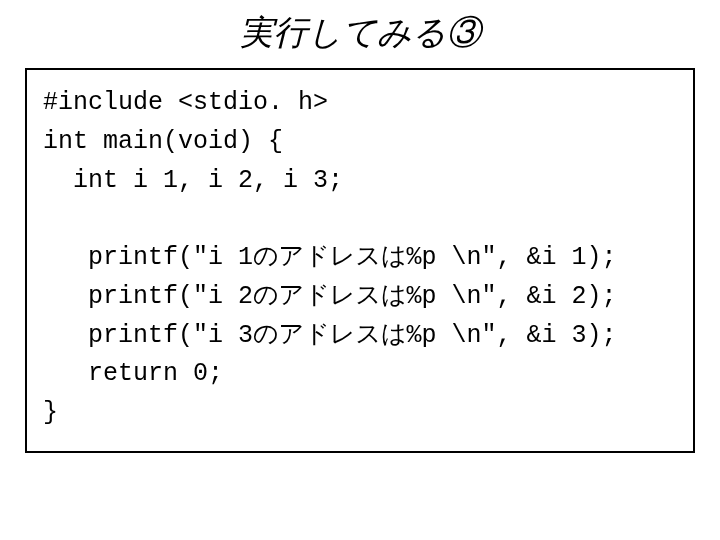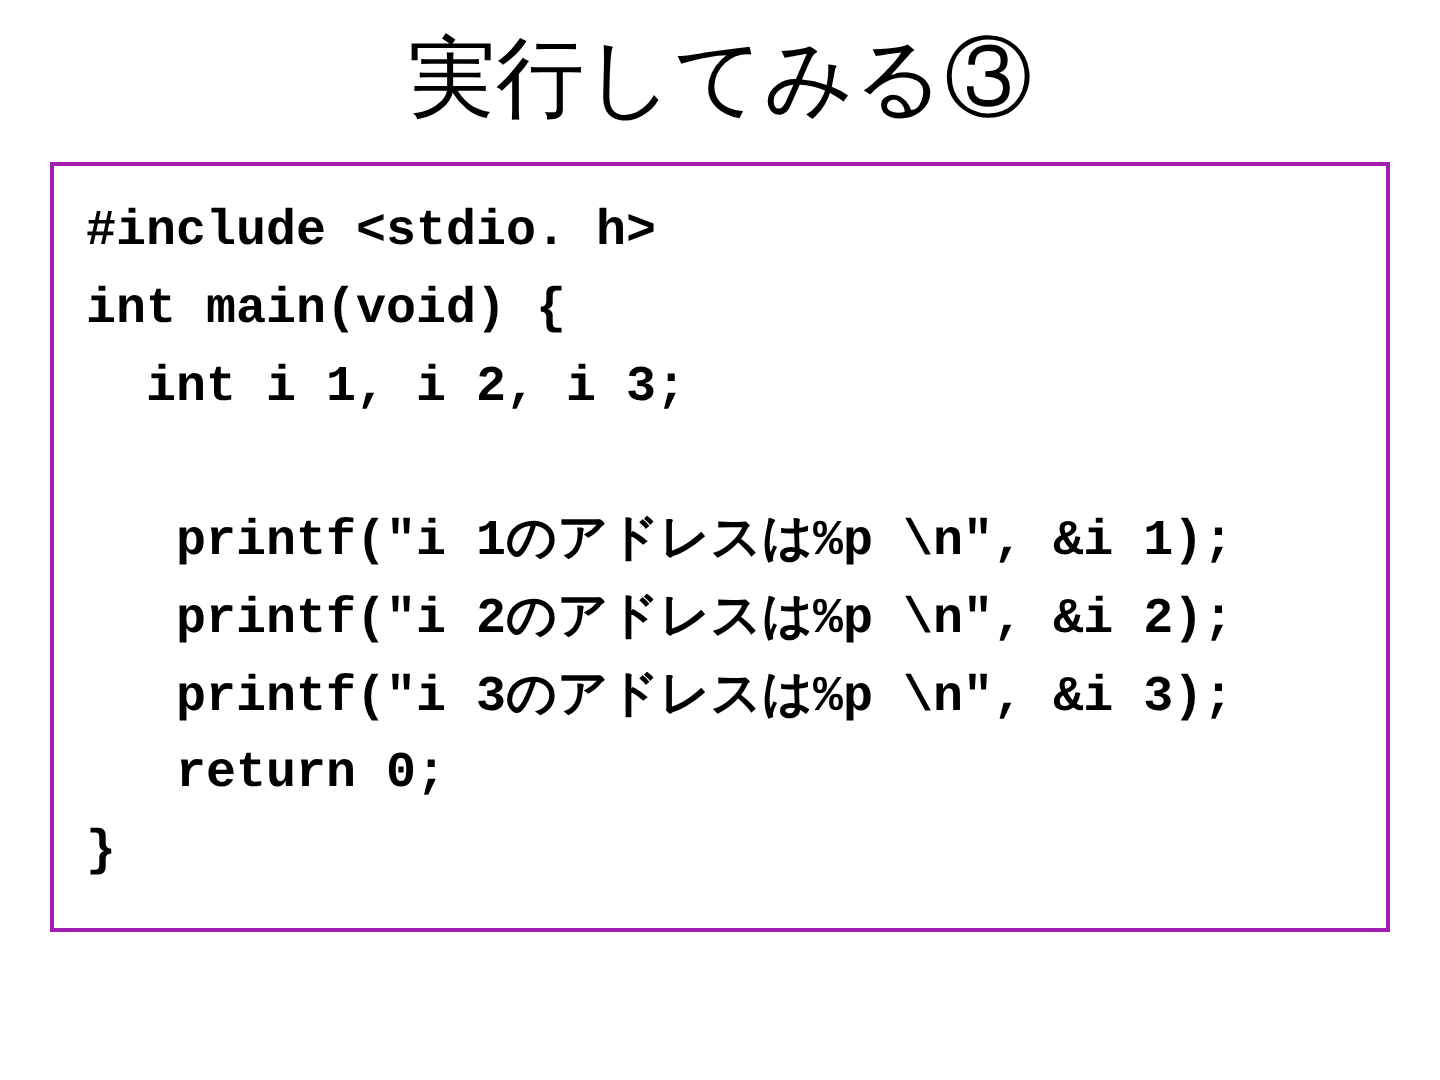--- a/index.html
+++ b/index.html
@@ -9,33 +9,34 @@
     background: #fff;
     font-family: "MS Gothic", "Meiryo", monospace;
     position: relative;
   }
   .slide {
     width: 100%;
     height: 100%;
     padding: 10px 25px 25px 25px;
   }
   .title {
-    font-size: 44px;
+    font-size: 34px;
     font-weight: normal;
     text-align: center;
     margin-bottom: 12px;
     font-family: "MS Gothic", "Meiryo", sans-serif;
+    font-style: italic;
   }
   .code-box {
-    border: 2px solid #a21caf;
+    border: 2px solid #000000;
     padding: 14px 16px 18px 16px;
     font-family: "Consolas", "Courier New", monospace;
     font-size: 25px;
     line-height: 1.55;
-    font-weight: bold;
+    font-weight: normal;
     white-space: pre;
   }
 </style>
 </head>
 <body>
 
 <div class="slide">
   <div class="title">実行してみる③</div>
   <div class="code-box"><span>#include &lt;stdio. h&gt;</span>
 <span>int main(void) {</span>

